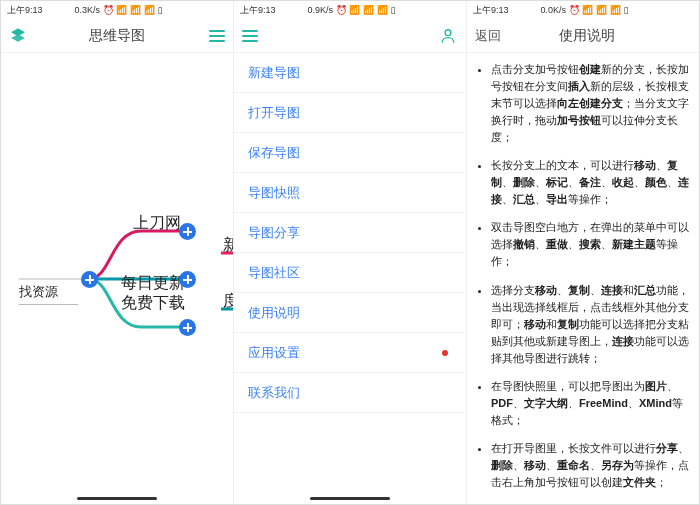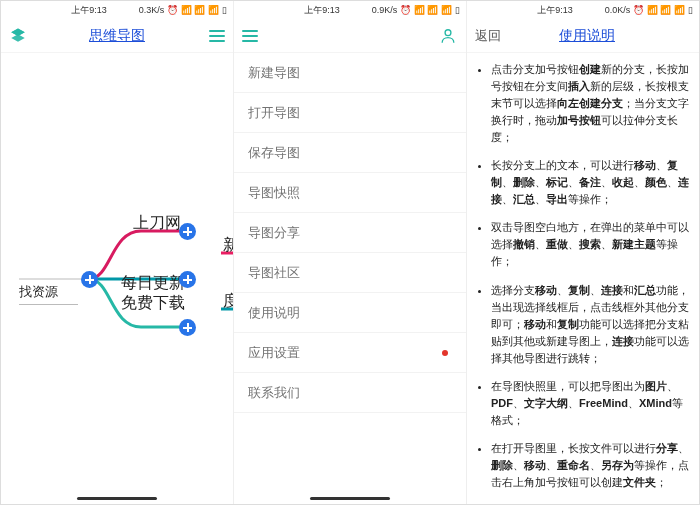--- a/index.html
+++ b/index.html
@@ -1,23 +1,23 @@
 <!DOCTYPE html>
 <html><head>
 <meta charset="utf-8">
 <style>
   * { margin: 0; padding: 0; box-sizing: border-box; }
   body { font-family: "Microsoft YaHei", "PingFang SC", sans-serif; background: #fff; }
   .container { display: flex; width: 700px; height: 505px; border: 1px solid #ddd; }
   .panel { flex: 1; display: flex; flex-direction: column; border-right: 1px solid #eee; overflow: hidden; position: relative; }
   .panel:last-child { border-right: none; }
-  .status-bar { height: 18px; display: flex; align-items: center; justify-content: flex-end; padding: 0 6px; font-size: 9px; color: #333; }
+  .status-bar { height: 18px; display: flex; align-items: center; justify-content: flex-start; padding: 0 6px; font-size: 9px; color: #333; }
   .status-right { display: flex; align-items: center; gap: 3px; margin-left: 32px; }
   .header { height: 34px; display: flex; align-items: center; justify-content: space-between; padding: 0 8px; border-bottom: 1px solid #f4f4f4; }
-  .header-title { font-size: 14px; color: #1d4ed8; font-weight: 400; flex: 1; text-align: center; text-decoration: underline; }
+  .header-title { font-size: 14px; color: #404040; font-weight: 400; flex: 1; text-align: center; }
   .header-left, .header-right { width: 36px; display: flex; align-items: center; }
   .header-right { justify-content: flex-end; }
   .hamburger { display: flex; flex-direction: column; gap: 3px; cursor: pointer; }
   .hamburger span { display: block; width: 16px; height: 2px; background: #26b8a6; border-radius: 1px; }
   .logo-icon svg { display: block; }
   .back-link { font-size: 13px; color: #555; cursor: pointer; }
   .user-icon svg { display: block; }
 
   
   .mindmap { flex: 1; position: relative; background: #fff; }
@@ -26,21 +26,21 @@
   .branch-label { position: absolute; font-size: 16px; color: #222; }
   .plus { position: absolute; width: 17px; height: 17px; border-radius: 50%; background: #2874e8; display: flex; align-items: center; justify-content: center; }
   .plus::before, .plus::after { content: ""; position: absolute; background: #fff; }
   .plus::before { width: 9px; height: 2px; }
   .plus::after { width: 2px; height: 9px; }
   .curve { position: absolute; }
   .home-indicator { position: absolute; bottom: 4px; left: 50%; transform: translateX(-50%); width: 80px; height: 3px; background: #333; border-radius: 2px; }
 
   
   .menu-list { flex: 1; overflow-y: auto; }
-  .menu-item { height: 40px; display: flex; align-items: center; padding: 0 14px; font-size: 13px; color: #737373; border-bottom: 1px solid #f2f2f2; cursor: pointer; position: relative; }
+  .menu-item { height: 40px; display: flex; align-items: center; padding: 0 14px; font-size: 13px; color: #3b82f6; border-bottom: 1px solid #f2f2f2; cursor: pointer; position: relative; }
   .red-dot { width: 6px; height: 6px; background: #e3352b; border-radius: 50%; position: absolute; right: 18px; top: 50%; transform: translateY(-50%); }
 
   
   .help-content { flex: 1; overflow-y: auto; padding: 8px 10px 0 6px; font-size: 11px; line-height: 1.55; color: #222; }
   .help-content ul { list-style: disc; padding-left: 18px; }
   .help-content li { margin-bottom: 11px; }
   .help-content b { font-weight: 700; }
 </style>
 </head>
 <body>

